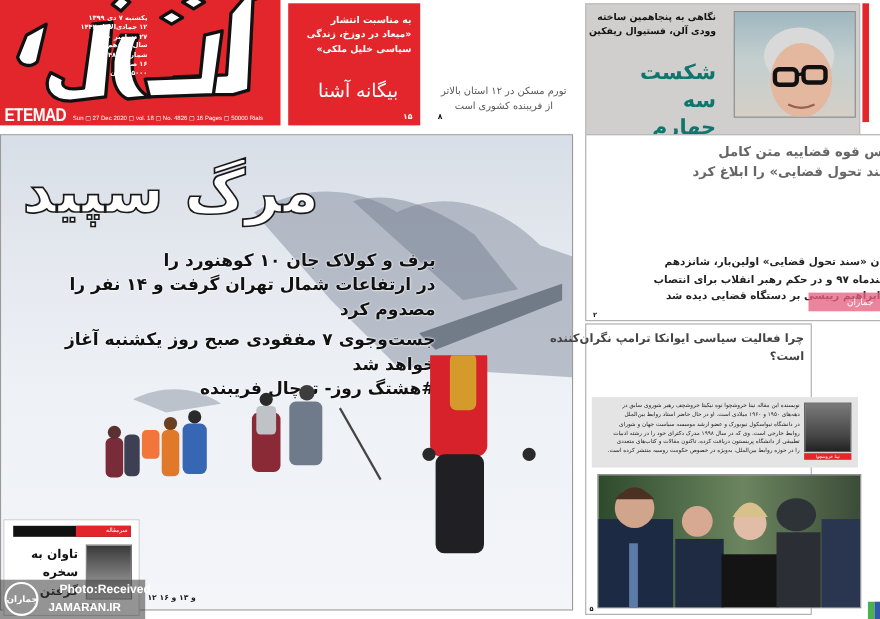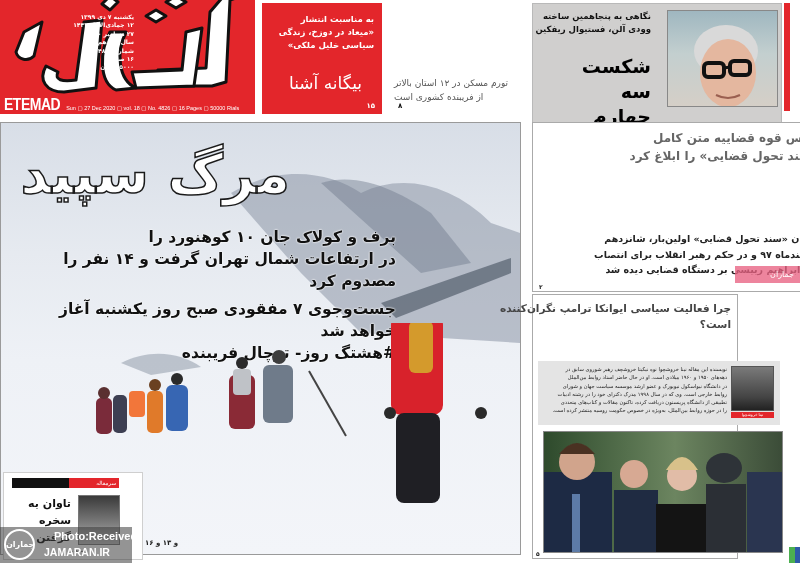--- a/index.html
+++ b/index.html
@@ -16,44 +16,44 @@
   .mast-meta { font-family: "Liberation Sans", sans-serif; font-size: 5.5px; margin-left: 6px; white-space: nowrap; line-height: 8px; }
 
   
   .teaser-red { position: absolute; left: 262px; top: 3px; width: 120px; height: 111px; background: #e3262b; color: #fff; }
   .teaser-red .kicker { position: absolute; right: 8px; top: 10px; width: 108px; font-size: 8.5px; line-height: 13px; font-weight: bold; text-align: right; }
   .teaser-red .title { position: absolute; right: 20px; top: 70px; font-size: 17px; font-weight: normal; white-space: nowrap; }
   .teaser-red .page { position: absolute; right: 7px; bottom: 4px; font-size: 7px; font-weight: bold; }
 
   .teaser-family { position: absolute; left: 395px; top: 3px; width: 135px; height: 111px; }
   .teaser-family .title { position: absolute; right: 8px; top: 4px; width: 124px; font-size: 15.5px; line-height: 19px; font-weight: bold; text-align: center; }
-  .teaser-family .sub { position: absolute; right: 8px; top: 74px; width: 128px; font-size: 9px; line-height: 13.5px; color: #555; text-align: left; }
+  .teaser-family .sub { position: absolute; right: 8px; top: 74px; width: 128px; font-size: 9px; line-height: 13.5px; color: #555; text-align: center; }
   .teaser-family .page { position: absolute; left: 3px; bottom: 4px; font-size: 7px; font-weight: bold; }
 
   .teaser-woody { position: absolute; left: 532px; top: 3px; width: 250px; height: 137px; background: #d0cfce; border: 1px solid #b9b9b9; }
   .teaser-woody .kicker { position: absolute; right: 130px; top: 6px; width: 118px; font-size: 8.5px; line-height: 13px; font-weight: bold; }
-  .teaser-woody .title { position: absolute; right: 130px; top: 50px; width: 118px; font-size: 19px; line-height: 25px; color: #000000; font-weight: bold; padding-left: 37px; }
+  .teaser-woody .title { position: absolute; right: 130px; top: 50px; width: 118px; font-size: 19px; line-height: 25px; color: #0f766e; font-weight: bold; padding-left: 37px; }
   .teaser-woody .page { position: absolute; left: 2px; bottom: 1px; font-size: 6px; }
   .teaser-woody .photo { position: absolute; left: 134px; top: 6px; width: 111px; height: 97px; border: 1px solid #888; background: linear-gradient(180deg, #9fb7c0 0%, #c3cfcf 45%, #d5cfc7 100%); overflow: hidden; }
   .red-bar { position: absolute; left: 784px; top: 3px; width: 6px; height: 108px; background: #e3262b; }
 
   
   .lead { position: absolute; left: 0; top: 122px; width: 521px; height: 433px; border: 1px solid #9a9a9a; overflow: hidden;
           background: linear-gradient(180deg, #d8dee7 0%, #e6eaf0 30%, #eef1f6 55%, #f3f5f9 100%); }
   .lead .mountain { position: absolute; left: 0; top: 0; width: 519px; height: 300px; }
   .lead .headline { position: absolute; right: 230px; top: 20px; font-size: 54px; font-weight: bold; color: #fff; white-space: nowrap;
           -webkit-text-stroke: 1.5px #1a1a1a; letter-spacing: -1px; }
   .lead .deck { position: absolute; left: 10px; top: 103px; width: 385px; font-size: 15.5px; line-height: 22px; font-weight: bold; color: #111;
           text-shadow: 0 0 2px #fff, 0 0 2px #fff; }
   .lead .deck .line2 { margin-bottom: 6px; }
   .climbers { position: absolute; left: 0; top: 200px; width: 519px; height: 232px; }
   .lead .pages { position: absolute; left: 133px; bottom: 7px; font-size: 7px; font-weight: bold; color: #222; }
 
   
-  .editorial { position: absolute; left: 3px; top: 472px; width: 140px; height: 88px; background: #fff; border: 1px solid #cfcfcf; }
+  .editorial { position: absolute; left: 3px; top: 472px; width: 124px; height: 88px; background: #fff; border: 1px solid #cfcfcf; }
   .editorial .band { position: absolute; left: 8px; top: 5px; width: 107px; height: 10px; background: #111; }
   .editorial .band .label { position: absolute; right: 0; top: 0; width: 50px; height: 10px; background: #e3262b; color: #fff; font-size: 5.5px; line-height: 10px; padding-right: 3px; }
   .editorial .title { position: absolute; left: 5px; top: 22px; width: 62px; font-size: 11px; line-height: 17px; font-weight: bold; }
   .editorial .portrait { position: absolute; left: 74px; top: 22px; width: 42px; height: 50px; background: linear-gradient(180deg, #3a3a3a 0%, #808080 60%, #bdbdbd 100%); border: 1px solid #777; }
   .editorial .byline { position: absolute; left: 66px; top: 74px; font-size: 5.5px; color: #444; }
 
   .watermark { position: absolute; left: 0; top: 527px; width: 132px; height: 36px; background: rgba(60,60,60,0.55); }
   .watermark .logo-circle { position: absolute; left: 4px; top: 2px; width: 31px; height: 31px; border: 2px solid #fff; border-radius: 50%; color: #fff; font-size: 8px; text-align: center; line-height: 27px; font-weight: bold; }
   .watermark .t1 { position: absolute; left: 54px; top: 3px; font-family: "Liberation Sans", sans-serif; font-size: 11px; color: #fff; font-weight: bold; }
   .watermark .t2 { position: absolute; left: 44px; top: 19px; font-family: "Liberation Sans", sans-serif; font-size: 10.5px; color: #fff; font-weight: bold; }

